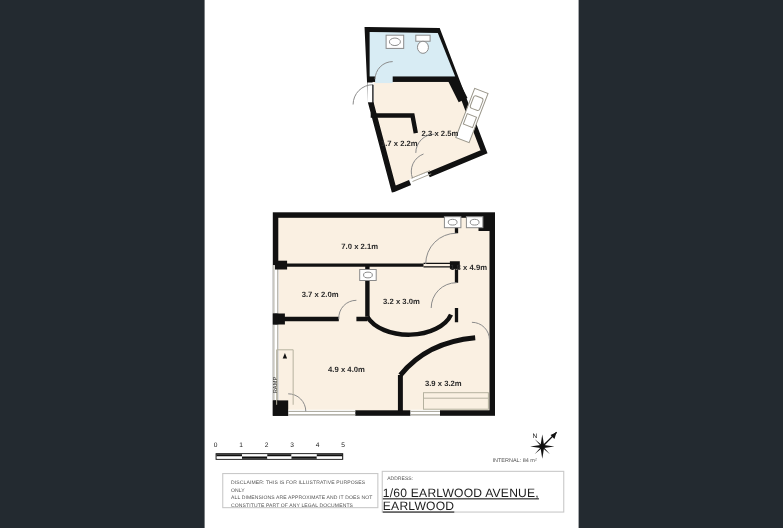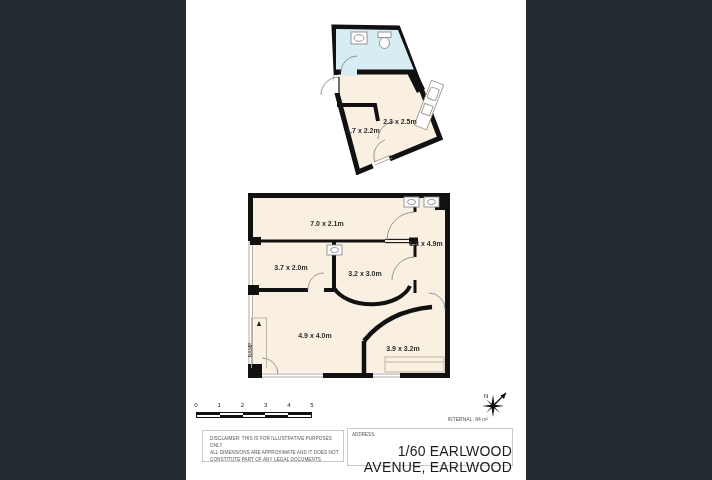--- a/index.html
+++ b/index.html
@@ -20,22 +20,22 @@
   .scalebar .cell{flex:1;}
   .scalebar .b{background:#111;}
   .scalebar .w{background:#fff;}
 
   
   .box{position:absolute;border:1px solid #c9c9c9;background:#fff;box-sizing:border-box;}
   .disclaimer{left:16px;top:430px;width:142px;height:32px;padding:4px 0 0 7px;}
   .disclaimer div{font-size:4.6px;line-height:1.55;color:#555;letter-spacing:.1px;}
   .addressbox{left:161px;top:428px;width:166px;height:38px;}
   .addr-label{position:absolute;left:4px;top:3px;font-size:4.6px;color:#555;}
-  .addr-value{position:absolute;left:0;right:0;top:14px;text-align:right;
-      font-size:14px;color:#1c1c1c;letter-spacing:.2px;}
+  .addr-value{position:absolute;left:0;right:0;top:14px;text-align:left;
+      font-size:11px;color:#1c1c1c;letter-spacing:.2px;text-decoration:underline;}
 
   .area-note{position:absolute;left:196px;top:416px;width:106px;text-align:right;
       font-size:5px;color:#555;}
 </style>
 </head>
 <body>
 
 <div class="stage">
   <div class="sheet">
 

